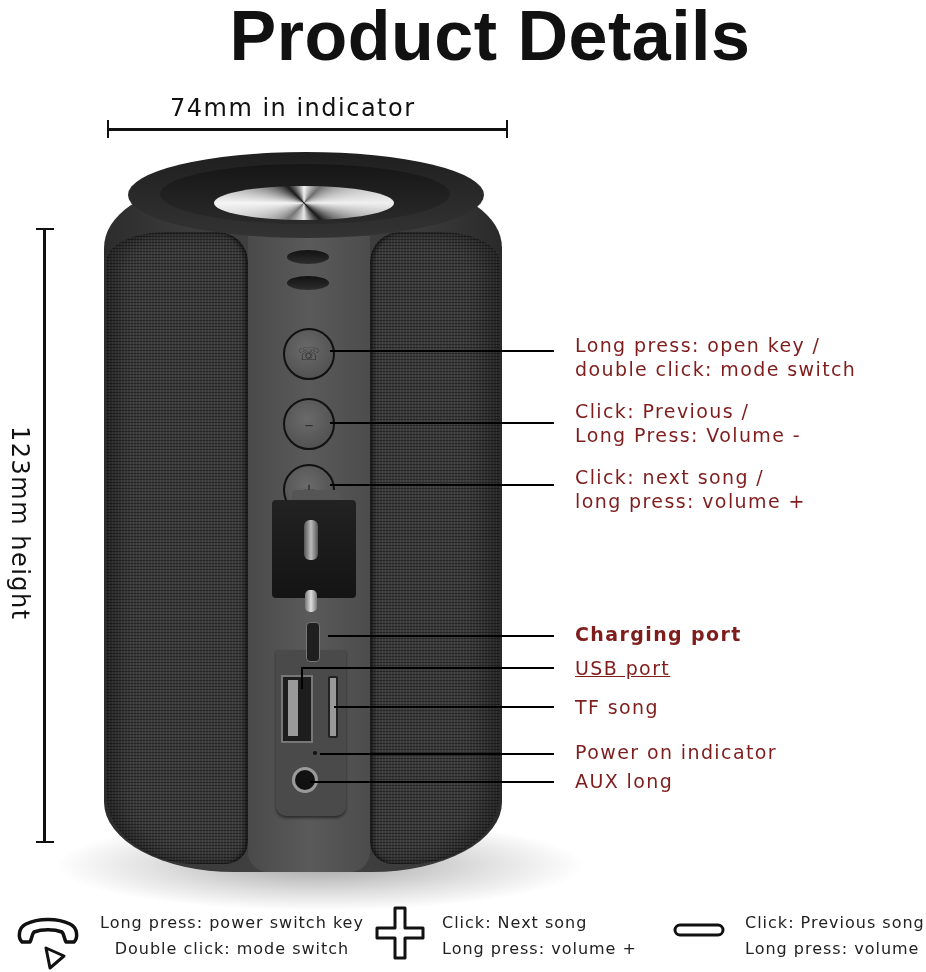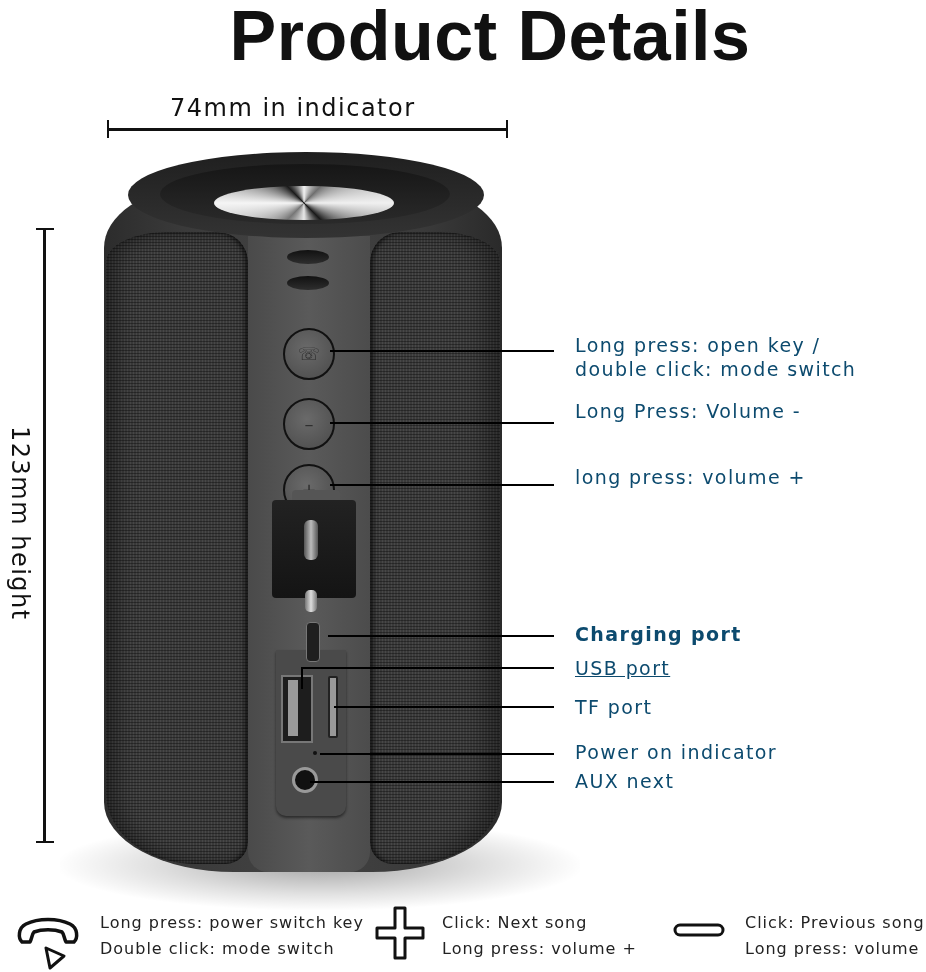--- a/index.html
+++ b/index.html
@@ -12,21 +12,21 @@
   .abs { position:absolute; }
   .title {
     left:0; top:-4px; width:980px; text-align:center;
     font-family:"Liberation Sans", sans-serif; font-weight:bold;
     font-size:70px; color:#111; letter-spacing:0.5px;
   }
   .dim-text { font-size:24px; color:#111; letter-spacing:1.5px; }
   .hline { background:#111; height:3px; }
   .vline { background:#111; width:3px; }
   .label {
-    font-size:19px; line-height:24px; color:#0c4a6e; letter-spacing:1.4px;
+    font-size:19px; line-height:24px; color:#7f1d1d; letter-spacing:1.4px;
     white-space:nowrap;
   }
   .leader { background:#000; height:2px; }
   .bottom-text { font-size:16px; line-height:26px; color:#222; letter-spacing:1px; white-space:nowrap; }
   .vert-text {
     transform:rotate(90deg); transform-origin:left top;
     font-size:24px; color:#111; letter-spacing:1.5px; white-space:nowrap;
   }
   
   .shadow {
@@ -165,37 +165,39 @@
 <div class="abs" style="left:301px;top:667px;width:2px;height:22px;background:#000;"></div>
 <div class="abs leader" style="left:334px;top:706px;width:220px;"></div>
 <div class="abs leader" style="left:320px;top:753px;width:234px;"></div>
 <div class="abs leader" style="left:310px;top:781px;width:244px;"></div>
 
 <div class="abs label" style="left:575px;top:333px;">
   <div>Long press: open key /</div>
   <div>double click: mode switch</div>
 </div>
 <div class="abs label" style="left:575px;top:399px;">
+  <div>Click: Previous /</div>
   <div>Long Press: Volume -</div>
 </div>
 <div class="abs label" style="left:575px;top:465px;">
+  <div>Click: next song /</div>
   <div>long press: volume +</div>
 </div>
 <div class="abs label" style="left:575px;top:622px;font-weight:bold;">Charging port</div>
 <div class="abs label" style="left:575px;top:656px;text-decoration:underline;">USB port</div>
-<div class="abs label" style="left:575px;top:695px;">TF port</div>
+<div class="abs label" style="left:575px;top:695px;">TF song</div>
 <div class="abs label" style="left:575px;top:740px;text-align:center;">Power on indicator</div>
-<div class="abs label" style="left:575px;top:769px;">AUX next</div>
+<div class="abs label" style="left:575px;top:769px;">AUX long</div>
 
 <div>
   <svg class="icon-svg" style="left:12px;top:912px;" width="72" height="58" viewBox="0 0 72 58">
     <path d="M10 30 C6 26 6 16 14 12 C26 6 46 6 58 12 C66 16 66 26 62 30 L54 30 C52 26 52 22 50 20 C42 17 30 17 22 20 C20 22 20 26 18 30 Z" fill="none" stroke="#111" stroke-width="3.5" stroke-linejoin="round"></path>
     <path d="M34 36 L52 44 L38 56 Z" fill="none" stroke="#111" stroke-width="3" stroke-linejoin="round"></path>
   </svg>
-  <div class="abs bottom-text" style="left:100px;top:910px;">
+  <div class="abs bottom-text" style="left:100px;top:910px;text-align:center;">
     <div>Long press: power switch key</div>
     <div>Double click: mode switch</div>
   </div>
 
   <svg class="icon-svg" style="left:374px;top:905px;" width="52" height="56" viewBox="0 0 52 56">
     <path d="M21 3 h10 v20 h18 v10 h-18 v20 h-10 v-20 h-18 v-10 h18 z" fill="#fff" stroke="#111" stroke-width="3" stroke-linejoin="round"></path>
   </svg>
   <div class="abs bottom-text" style="left:442px;top:910px;">
     <div>Click: Next song</div>
     <div>Long press: volume +</div>

